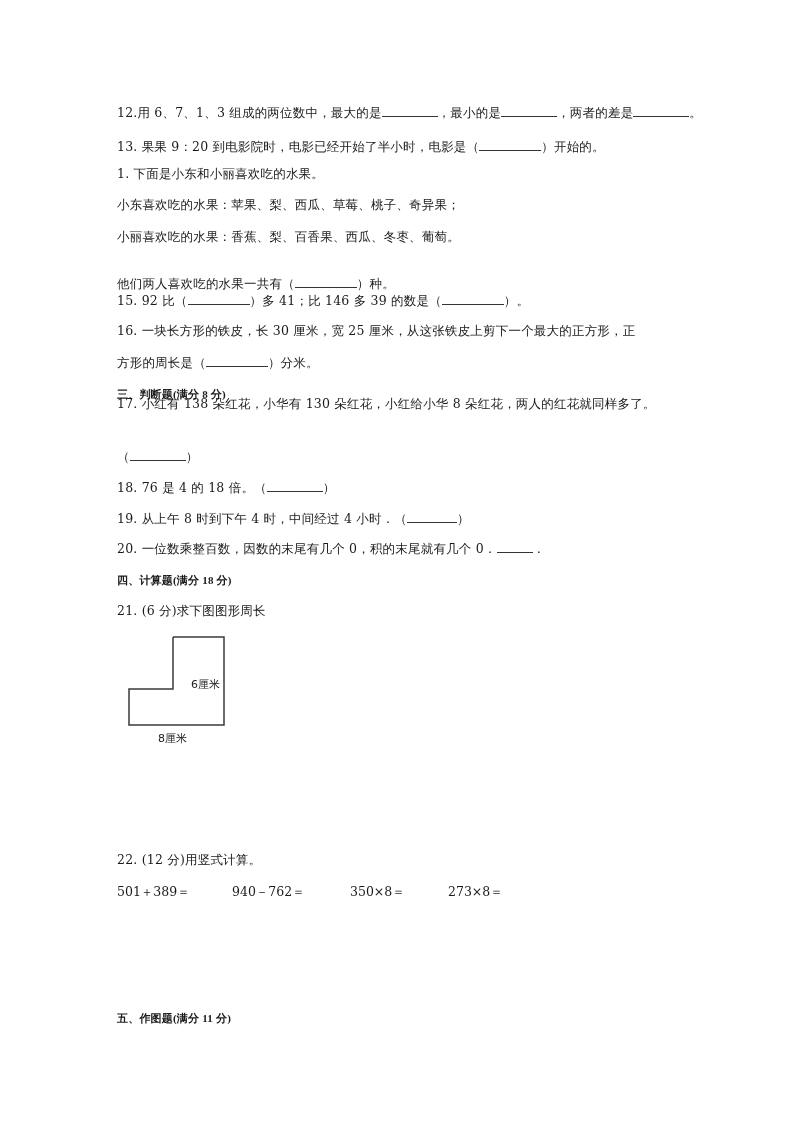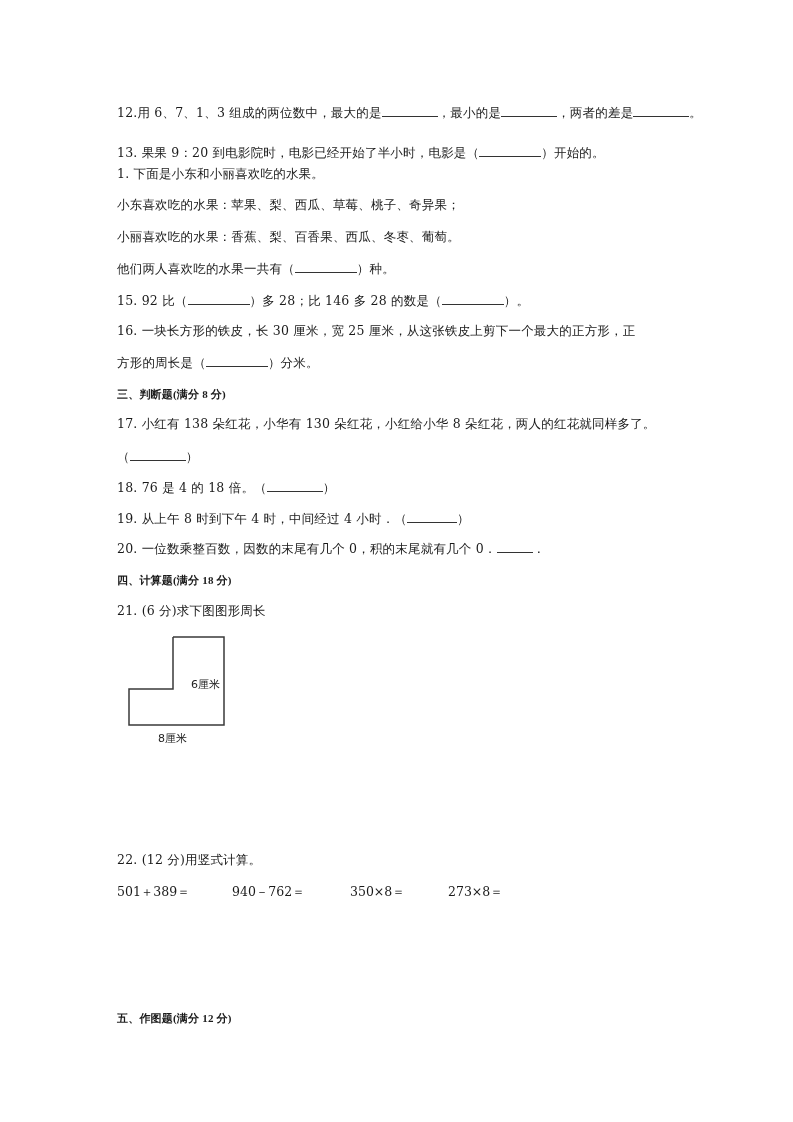--- a/index.html
+++ b/index.html
@@ -16,43 +16,43 @@
   .fig-label { position: absolute; font-family: "DejaVu Sans", "Liberation Sans", sans-serif; font-weight: normal; font-size: 11px; color: #222; }
   .calc { position: absolute; top: 884px; font-size: 12.5px; white-space: nowrap; }
 </style>
 </head>
 <body>
 
 <div class="line" style="top:104px;">
   <span>12.用 6、7、1、3 组成的两位数中，最大的是</span><span class="blank b56"></span><span>，最小的是</span><span class="blank b56"></span><span>，两者的差是</span><span class="blank b56"></span><span>。</span>
 </div>
 
-<div class="line" style="top:144px;">
+<div class="line" style="top:138px;">
   <span>13.  果果 9：20 到电影院时，电影已经开始了半小时，电影是（</span><span class="blank b62"></span><span>）开始的。</span>
 </div>
 
 <div class="line" style="top:166px;">1.  下面是小东和小丽喜欢吃的水果。</div>
 <div class="line" style="top:197px;">小东喜欢吃的水果：苹果、梨、西瓜、草莓、桃子、奇异果；</div>
 <div class="line" style="top:229px;">小丽喜欢吃的水果：香蕉、梨、百香果、西瓜、冬枣、葡萄。</div>
-<div class="line" style="top:260px;">
+<div class="line" style="top:275px;">
   <span>他们两人喜欢吃的水果一共有（</span><span class="blank b62"></span><span>）种。</span>
 </div>
 
 <div class="line" style="top:292px;">
-  <span>15.  92 比（</span><span class="blank b62"></span><span>）多 28；比 146 多 28 的数是（</span><span class="blank b62"></span><span>）。</span>
+  <span>15.  92 比（</span><span class="blank b62"></span><span>）多 41；比 146 多 39 的数是（</span><span class="blank b62"></span><span>）。</span>
 </div>
 
 <div class="line" style="top:323px;">16.  一块长方形的铁皮，长 30 厘米，宽 25 厘米，从这张铁皮上剪下一个最大的正方形，正</div>
 <div class="line" style="top:354px;">
   <span>方形的周长是（</span><span class="blank b62"></span><span>）分米。</span>
 </div>
 
 <div class="line bold" style="top:386px;">三、判断题(满分 8 分)</div>
 
-<div class="line" style="top:416px;">17.  小红有 138 朵红花，小华有 130 朵红花，小红给小华 8 朵红花，两人的红花就同样多了。</div>
+<div class="line" style="top:396px;">17.  小红有 138 朵红花，小华有 130 朵红花，小红给小华 8 朵红花，两人的红花就同样多了。</div>
 <div class="line" style="top:448px;">
   <span>（</span><span class="blank b56"></span><span>）</span>
 </div>
 
 <div class="line" style="top:479px;">
   <span>18.  76 是 4 的 18 倍。（</span><span class="blank b56"></span><span>）</span>
 </div>
 
 <div class="line" style="top:510px;">
   <span>19.  从上午 8 时到下午 4 时，中间经过 4 小时．（</span><span class="blank b50"></span><span>）</span>
@@ -73,13 +73,13 @@
   <div class="fig-label" style="left:71px; top:47px;">6厘米</div>
   <div class="fig-label" style="left:38px; top:101px;">8厘米</div>
 </div>
 
 <div class="line" style="top:852px;">22.  (12 分)用竖式计算。</div>
 <div class="calc" style="left:117px;">501＋389＝</div>
 <div class="calc" style="left:232px;">940－762＝</div>
 <div class="calc" style="left:350px;">350×8＝</div>
 <div class="calc" style="left:448px;">273×8＝</div>
 
-<div class="line bold" style="top:1010px;">五、作图题(满分 12 分)</div>
+<div class="line bold" style="top:1010px;">五、作图题(满分 11 分)</div>
 
 </body></html>

